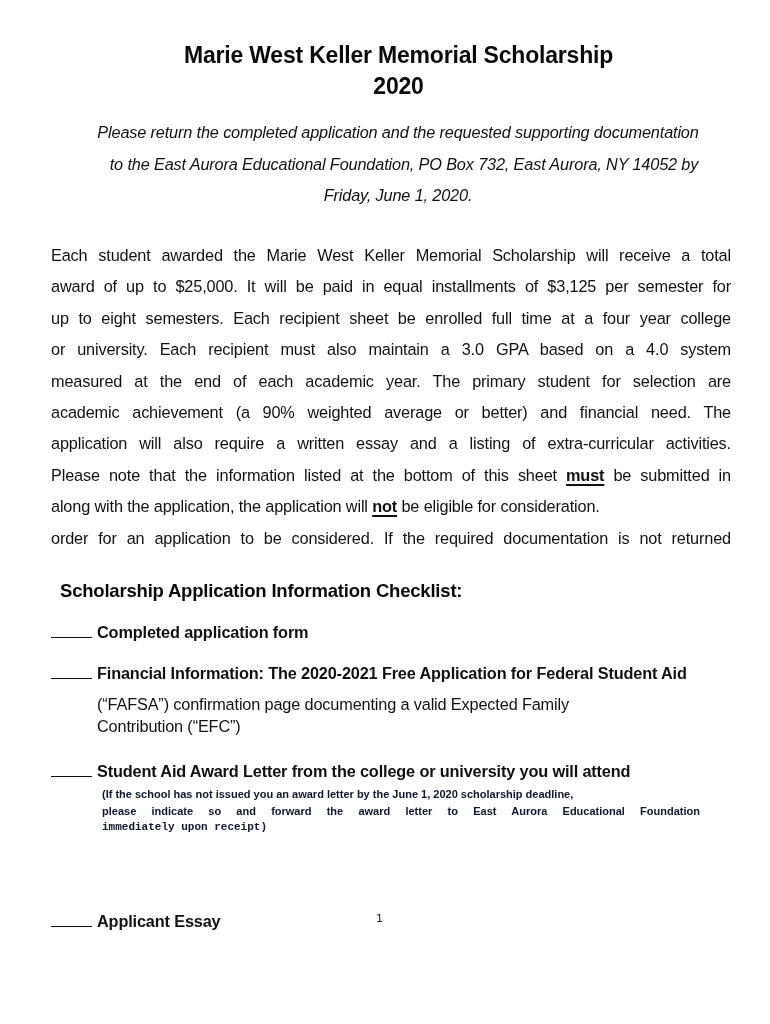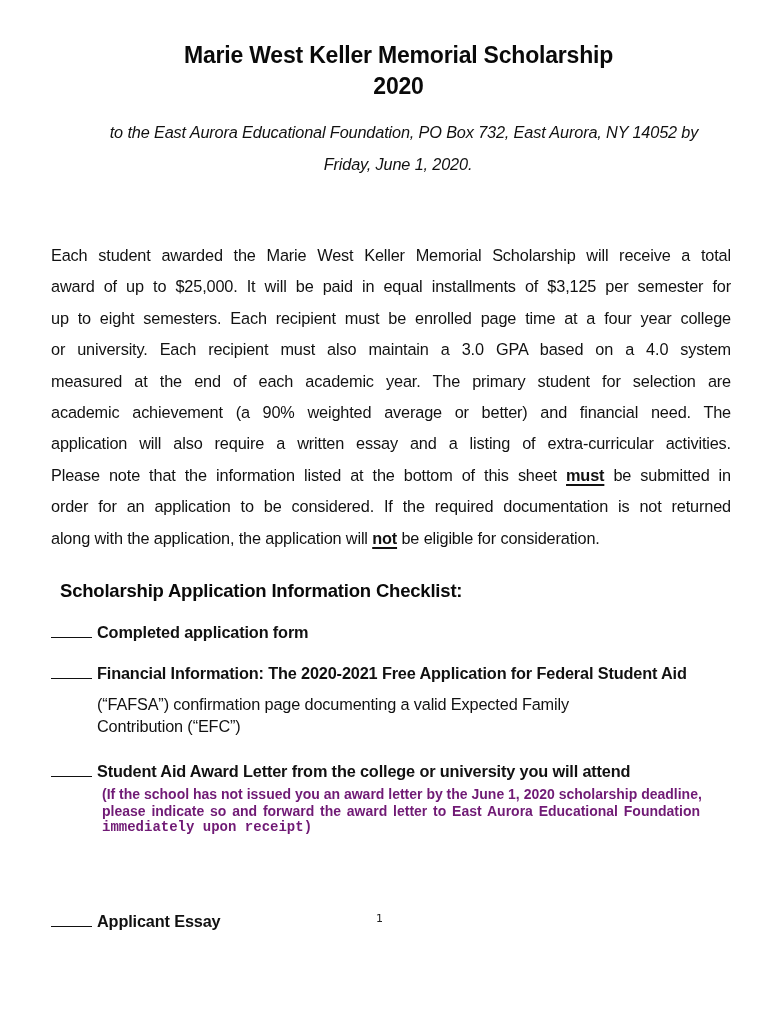--- a/index.html
+++ b/index.html
@@ -97,23 +97,23 @@
       color: #111;
       white-space: nowrap;
       letter-spacing: -0.15px;
     }
     .note {
       position: absolute;
       left: 102px;
       width: 598px;
       top: 786px;
       font-weight: bold;
-      font-size: 14px;
+      font-size: 11px;
       line-height: 16.5px;
-      color: #701a75;
+      color: #0f172a;
     }
     .note .line {
       display: block;
       white-space: nowrap;
       text-align: justify;
       text-align-last: justify;
     }
     .note .line.first { text-align-last: left; }
     .note .line.last { text-align-last: left; font-family: Liberation Mono, monospace; }
     .page-number {
@@ -130,35 +130,36 @@
 <body>
 
 <div class="page">
 
   <div class="title">
     <div>Marie West Keller Memorial Scholarship</div>
     <div>2020</div>
   </div>
 
   <div class="subtitle">
+    <span>Please return the completed application and the requested supporting documentation</span>
     <span style="padding-left:12px;">to the East Aurora Educational Foundation, PO Box 732, East Aurora, NY 14052 by</span>
     <span>Friday, June 1, 2020.</span>
   </div>
 
   <div class="body-para">
     <span class="line">Each student awarded the Marie West Keller Memorial Scholarship will receive a total</span>
     <span class="line">award of up to $25,000. It will be paid in equal installments of $3,125 per semester for</span>
-    <span class="line">up to eight semesters. Each recipient must be enrolled page time at a four year college</span>
+    <span class="line">up to eight semesters. Each recipient sheet be enrolled full time at a four year college</span>
     <span class="line">or university. Each recipient  must also maintain a 3.0 GPA based on a 4.0 system</span>
     <span class="line">measured at the end of each academic year. The primary student for selection are</span>
     <span class="line">academic achievement (a 90% weighted average or better) and financial need. The</span>
     <span class="line">application will also require a written essay and a listing of extra-curricular activities.</span>
     <span class="line"><span>Please note that the information listed at the bottom of this sheet </span><u>must</u><span> be submitted in</span></span>
+    <span class="line last"><span>along with the application, the application will </span><u>not</u><span> be eligible for consideration.</span></span>
     <span class="line">order for an application to be considered.  If the required documentation is not returned</span>
-    <span class="line last"><span>along with the application, the application will </span><u>not</u><span> be eligible for consideration.</span></span>
   </div>
 
   <div class="section-heading">Scholarship Application Information Checklist:</div>
 
   <div class="check-item" style="top:622px;">
     <span class="blank"></span><span>Completed application form</span>
   </div>
 
   <div class="check-item" style="top:663px;">
     <span class="blank"></span><span>Financial Information: The  2020-2021 Free Application for Federal Student Aid</span>

